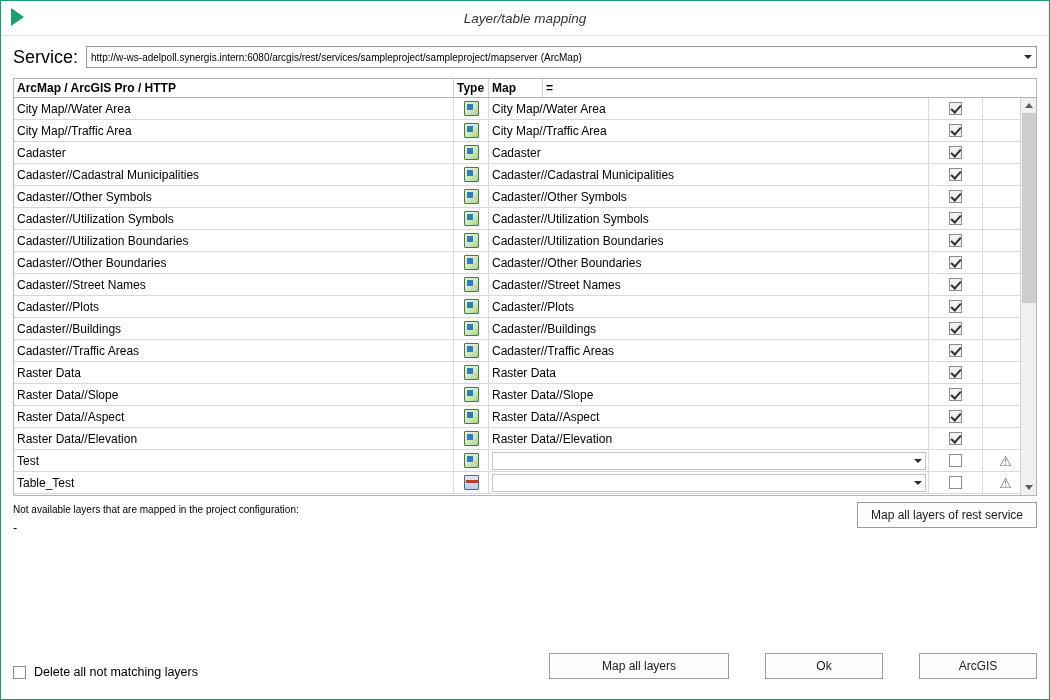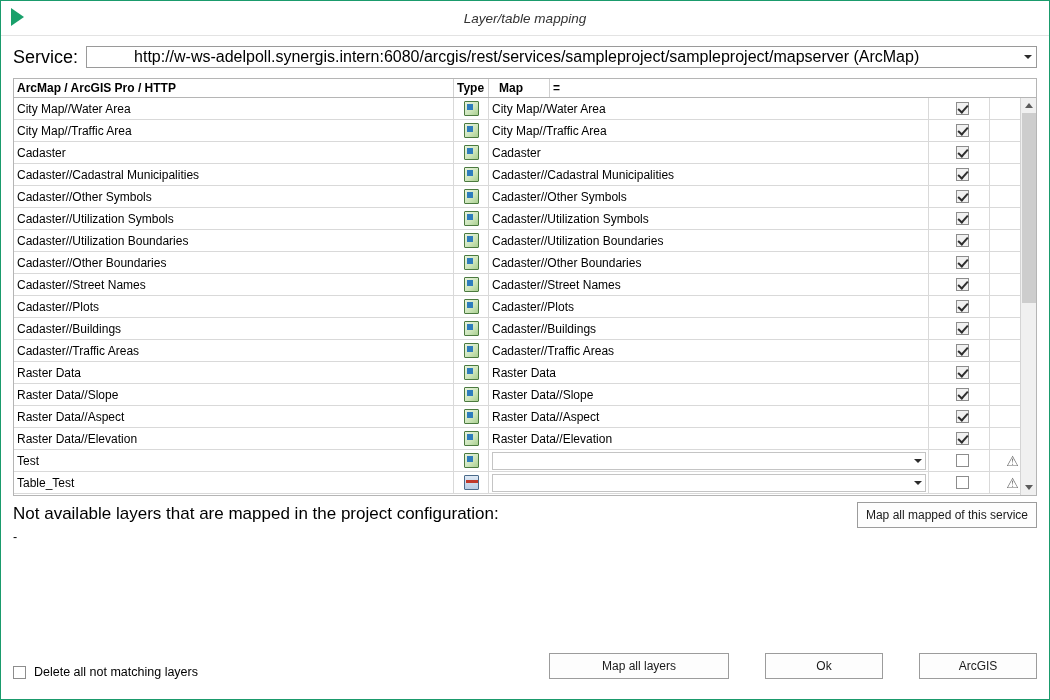--- a/index.html
+++ b/index.html
@@ -63,26 +63,25 @@
     flex: 1;
     height: 22px;
     border: 1px solid #9a9a9a;
     background: #ffffff;
     display: flex;
     align-items: center;
     box-sizing: border-box;
   }
   .combo .combo-text {
     padding-left: 4px;
-    font-size: 16px;
+    font-size: 10px;
     white-space: nowrap;
     overflow: hidden;
     text-overflow: ellipsis;
     flex: 1;
-    margin-left: 43px;
   }
   .combo .arrow {
     width: 17px;
     height: 20px;
     display: flex;
     align-items: center;
     justify-content: center;
     flex: none;
   }
   .caret {
@@ -114,21 +113,21 @@
   .grid-header .hcell {
     box-sizing: border-box;
     padding: 2px 0 0 3px;
     border-right: 1px solid #d0d0d0;
     overflow: hidden;
     white-space: nowrap;
   }
   .c-src   { width: 440px; }
   .c-type  { width: 35px; }
   .c-proj  { width: 440px; }
-  .c-map   { width: 54px; margin-left: 7px; }
+  .c-map   { width: 54px; }
   .c-eq    { width: 45px; border-right: none !important; }
   .rows {
     position: relative;
     height: 396px;
     overflow: hidden;
   }
   .row {
     display: flex;
     height: 22px;
     box-sizing: border-box;
@@ -244,21 +243,21 @@
     width: 14px;
     height: 190px;
     background: #cdcdcd;
   }
   
   .below {
     margin: 8px 12px 0 12px;
     position: relative;
   }
   .note {
-    font-size: 17px;
+    font-size: 10px;
   }
   .dash {
     font-size: 12.5px;
     margin-top: 6px;
   }
   .btn {
     border: 1px solid #9c9c9c;
     background: #fdfdfd;
     font-size: 12px;
     font-family: "Liberation Sans", sans-serif;
@@ -552,21 +551,21 @@
       <div class="thumb"></div>
       <div class="sb-btn" style="position:absolute;bottom:0;left:0;right:0;">
           <span class="sb-dn"></span>
         </div>
     </div>
   </div>
 
   <div class="below">
     <div class="note">Not available layers that are mapped in the project configuration:</div>
     <div class="dash">-</div>
-    <div class="btn" id="map-all-service-btn">Map all mapped of this service</div>
+    <div class="btn" id="map-all-service-btn">Map all layers of rest service</div>
   </div>
 
   <div class="delete-row">
     <span class="chk empty"></span>
     <span>Delete all not matching layers</span>
   </div>
 
   <div class="footer-btns">
     <div class="btn wide">Map all layers</div>
     <div class="btn">Ok</div>

